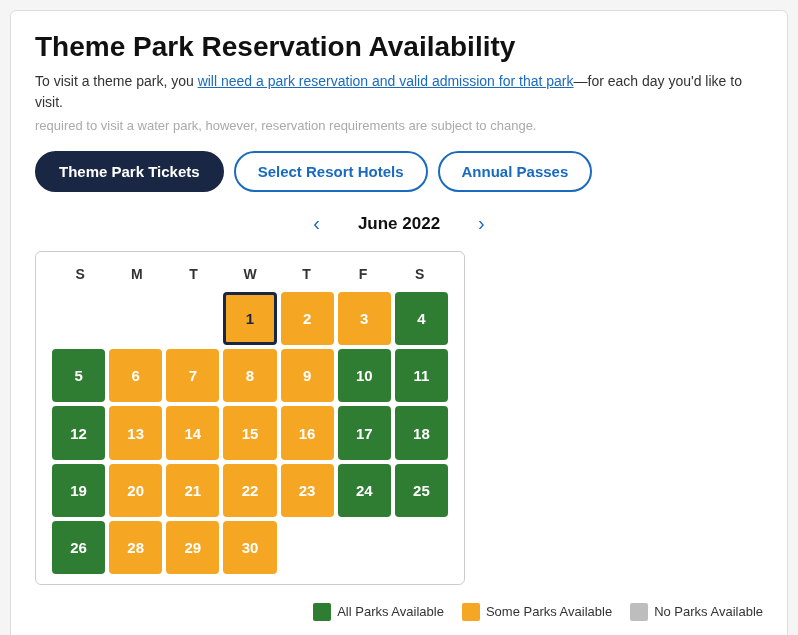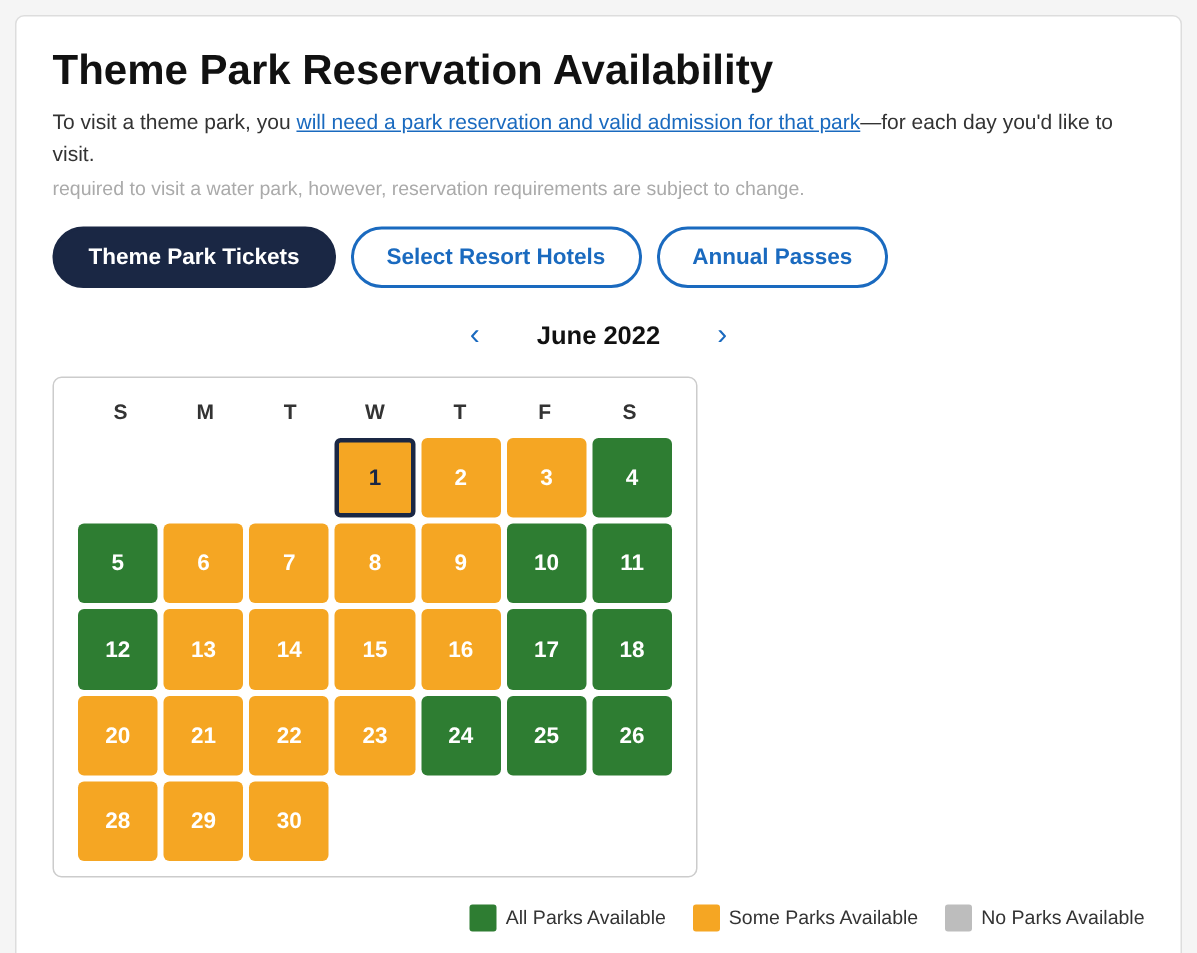--- a/index.html
+++ b/index.html
@@ -212,20 +212,21 @@
         <div class="cal-cell yellow">9</div>
         <div class="cal-cell green">10</div>
         <div class="cal-cell green">11</div>
         <div class="cal-cell green">12</div>
         <div class="cal-cell yellow">13</div>
         <div class="cal-cell yellow">14</div>
         <div class="cal-cell yellow">15</div>
         <div class="cal-cell yellow">16</div>
         <div class="cal-cell green">17</div>
         <div class="cal-cell green">18</div>
+        <div class="cal-cell green">19</div>
         <div class="cal-cell yellow">20</div>
         <div class="cal-cell yellow">21</div>
         <div class="cal-cell yellow">22</div>
         <div class="cal-cell yellow">23</div>
         <div class="cal-cell green">24</div>
         <div class="cal-cell green">25</div>
         <div class="cal-cell green">26</div>
         <div class="cal-cell yellow">28</div>
         <div class="cal-cell yellow">29</div>
         <div class="cal-cell yellow">30</div>

